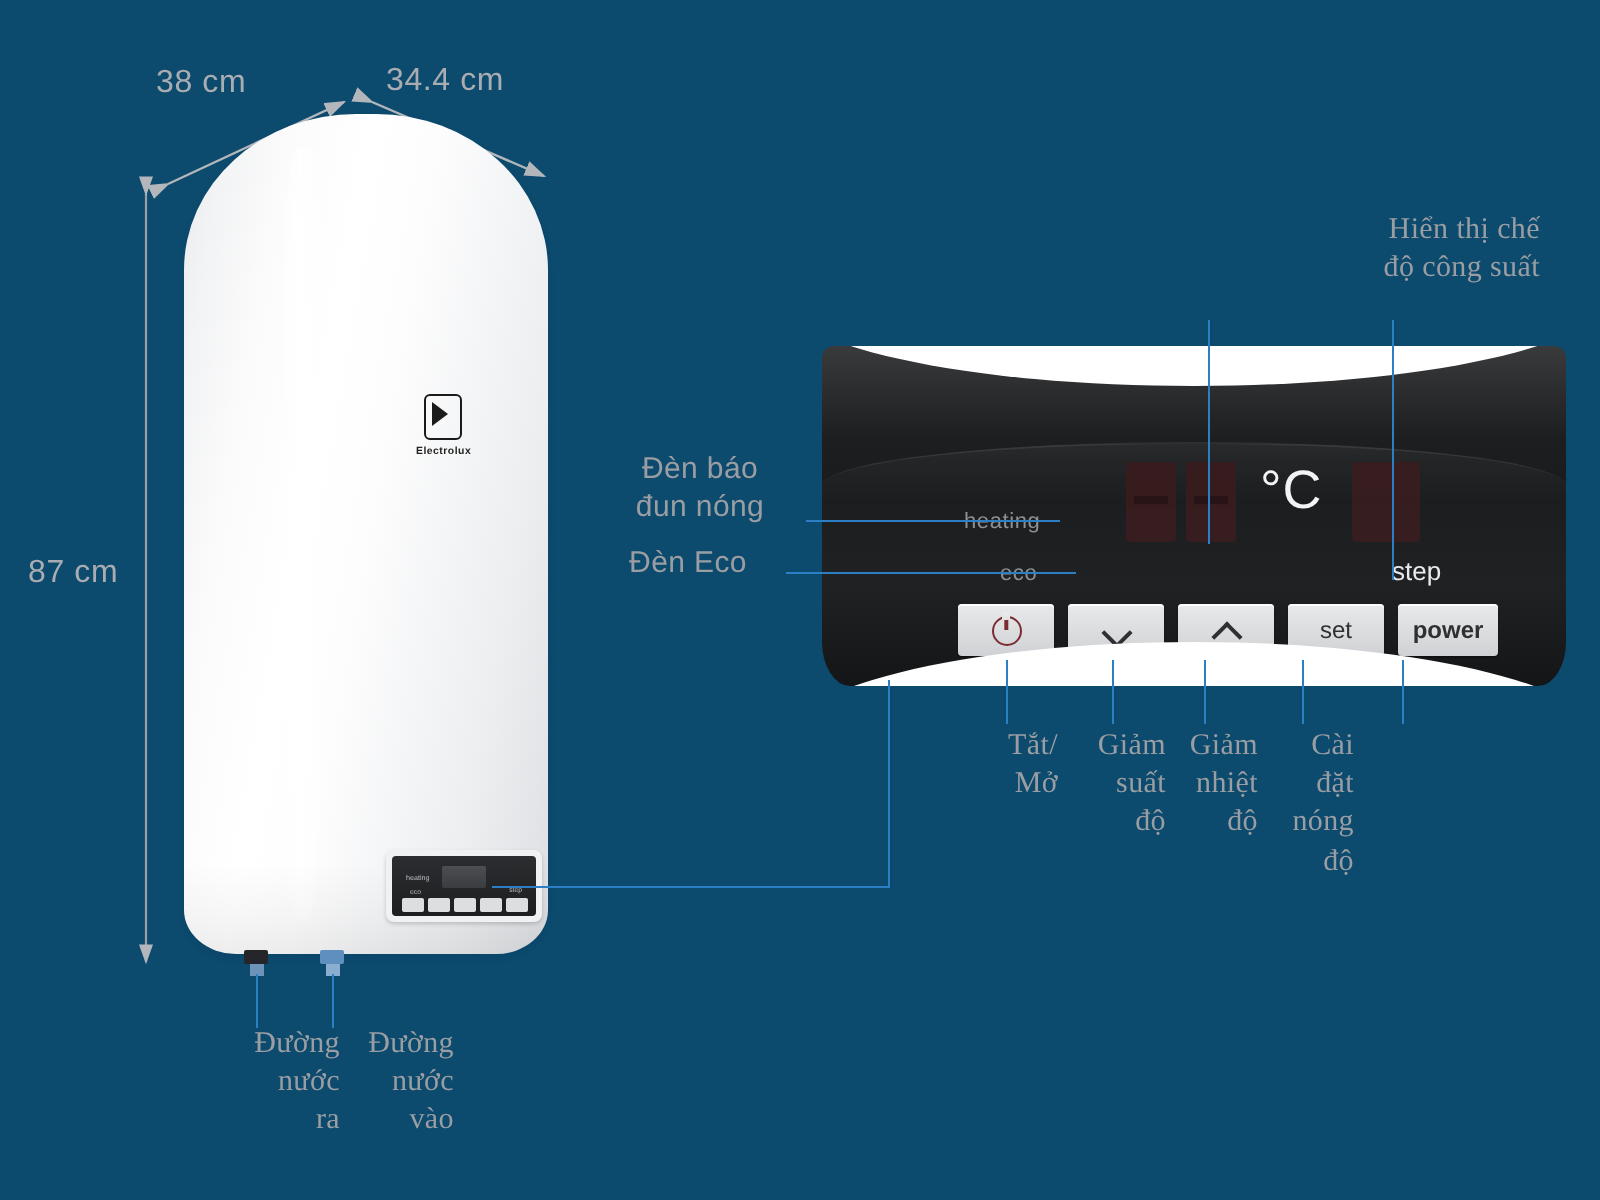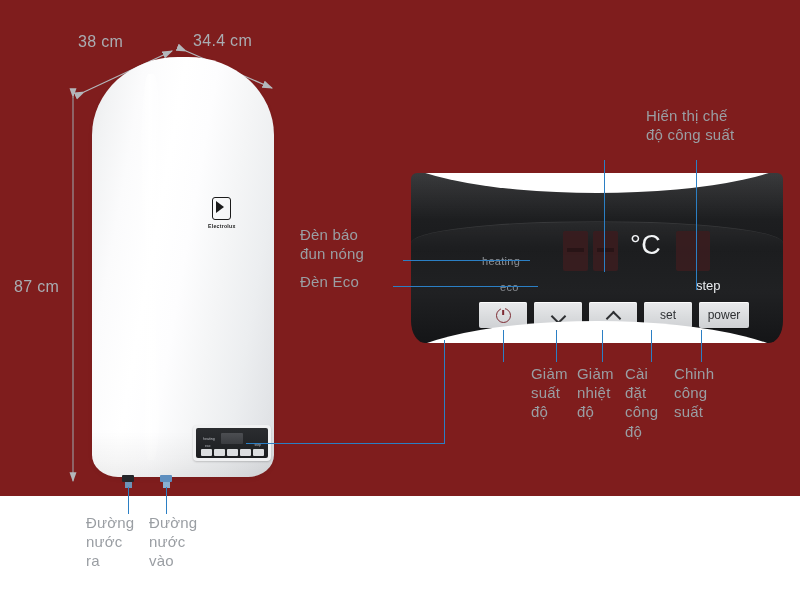--- a/index.html
+++ b/index.html
@@ -2,32 +2,32 @@
 <html><head>
 <meta charset="utf-8">
 <style>
   * { box-sizing: border-box; margin: 0; padding: 0; }
   html, body {
     width: 800px; height: 600px;
     background: #ffffff;
     font-family: "Liberation Sans", "DejaVu Sans", sans-serif;
     overflow: hidden;
   }
-  #stage { position: relative; width: 800px; height: 496px; background:#7f1d1d;padding-left:20px; }
+  #stage { position: relative; width: 800px; height: 600px; background:#0c4a6e;padding-left:20px; }
 
   .lbl {
     position: absolute;
     color: #9a9ea3;
     font-size: 15px;
     line-height: 1.28;
     white-space: pre-line;
     letter-spacing: .2px;
   }
-  .lbl.c  { text-align: left; }
-  .lbl.r  { text-align: left; }
+  .lbl.c  { text-align: right; font-family: Liberation Serif, serif; }
+  .lbl.r  { text-align: center; }
 
   .dim {
     position: absolute;
     color: #a9adb2;
     font-size: 16px;
     letter-spacing: .3px;
   }
 
   
   #tank {
@@ -192,21 +192,21 @@
     display: flex; gap: 7px;
   }
   .btn {
     width: 48px; height: 26px;
     background: linear-gradient(180deg,#e9eaec 0%, #dadcde 55%, #cfd1d4 100%);
     border-radius: 2px;
     display: flex; align-items: center; justify-content: center;
     color: #2e3033; font-size: 12px;
     box-shadow: inset 0 1px 0 rgba(255,255,255,.85), 0 1px 1px rgba(0,0,0,.35);
   }
-  .btn.wide { width: 50px; }
+  .btn.wide { width: 50px; font-weight: bold; }
   .pwr-ring {
     width: 15px; height: 15px; border: 1.7px solid #7d2b33; border-radius: 50%;
     position: relative;
   }
   .pwr-ring::before {
     content: ""; position: absolute; left: 50%; top: -3px; transform: translateX(-50%);
     width: 1.7px; height: 9px; background: #7d2b33;
   }
   .pwr-ring::after {
     content: ""; position: absolute; left: 50%; top: -3px; transform: translateX(-50%);
@@ -348,33 +348,32 @@
 
   <div class="ln lnv" style="left:128px; top:487px; height:27px;"></div>
   <div class="ln lnv" style="left:166px; top:487px; height:27px;"></div>
 
   <div class="lbl r" style="left:300px; top:225px; width:100px;">Đèn báo
 đun nóng</div>
   <div class="lbl r" style="left:300px; top:272px; width:88px;">Đèn Eco</div>
   <div class="lbl c" style="left:646px; top:106px; width:124px;">Hiển thị chế
 độ công suất</div>
 
+  <div class="lbl c" style="left:477px; top:364px; width:52px;">Tắt/
+Mở</div>
   <div class="lbl c" style="left:531px; top:364px; width:52px;">Giảm
 suất
 độ</div>
   <div class="lbl c" style="left:577px; top:364px; width:52px;">Giảm
 nhiệt
 độ</div>
   <div class="lbl c" style="left:625px; top:364px; width:52px;">Cài
 đặt
-công
+nóng
 độ</div>
-  <div class="lbl c" style="left:674px; top:364px; width:56px;">Chỉnh
-công
-suất</div>
 
   <div class="lbl c" style="left:86px; top:513px; width:84px;">Đường
 nước
 ra</div>
   <div class="lbl c" style="left:149px; top:513px; width:78px;">Đường
 nước
 vào</div>
 
 </div>
 

